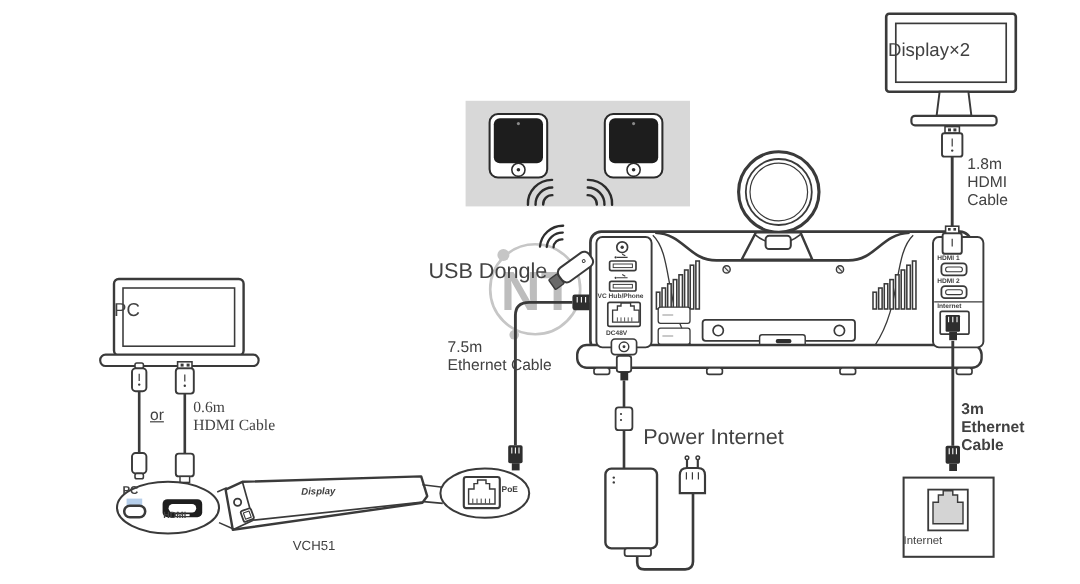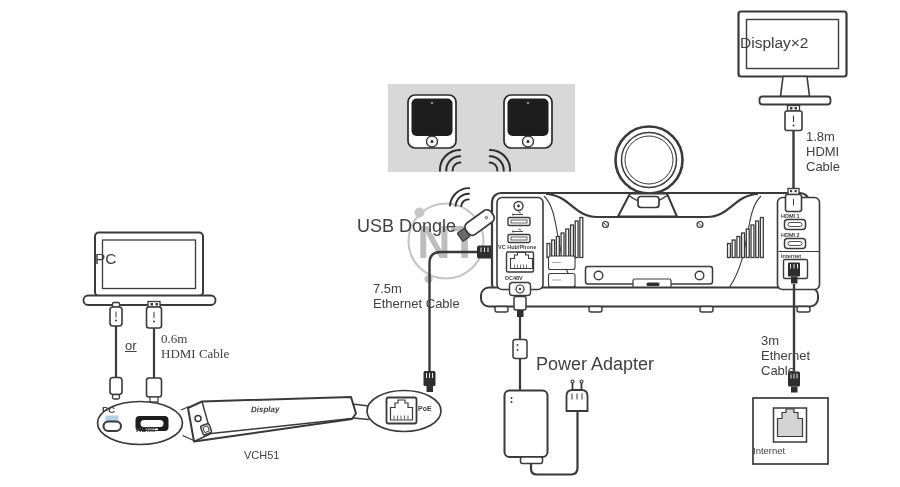--- a/index.html
+++ b/index.html
@@ -337,23 +337,23 @@
   <div>HDMI Cable</div>
 </div>
 
 <div class="lbl big" style="left:357px;top:216px;text-align:right;">USB Dongle</div>
 
 <div class="lbl cab ctr" style="left:341px;top:281px;width:88px;margin-left:32px;">
   <div>7.5m</div>
   <div>Ethernet Cable</div>
 </div>
 
-<div class="lbl big" style="left:536px;top:354px;">Power Adapter</div>
-
-<div class="lbl cab ctr" style="left:761px;top:333px;width:84px;">
+<div class="lbl big" style="left:536px;top:354px;">Power Internet</div>
+
+<div class="lbl cab ctr" style="left:801px;top:333px;width:84px;font-weight:bold;">
   <div>3m</div>
   <div>Ethernet Cable</div>
 </div>
 
 <div class="lbl ctr" style="left:244px;top:449px;width:80px;font-size:11px;">VCH51</div>
 
 <div class="lbl" style="left:251px;top:405px;font-size:8px;font-weight:bold;font-style:italic;transform:rotate(-1deg);color:#3f3f3f;">Display</div>
 
 <div class="lbl ctr tinyb" style="left:102px;top:404px;width:19px;font-size:9.5px;">PC</div>
 <div class="lbl ctr tinyb" style="left:136px;top:425px;width:33px;font-size:7.5px;">HDMI</div>

